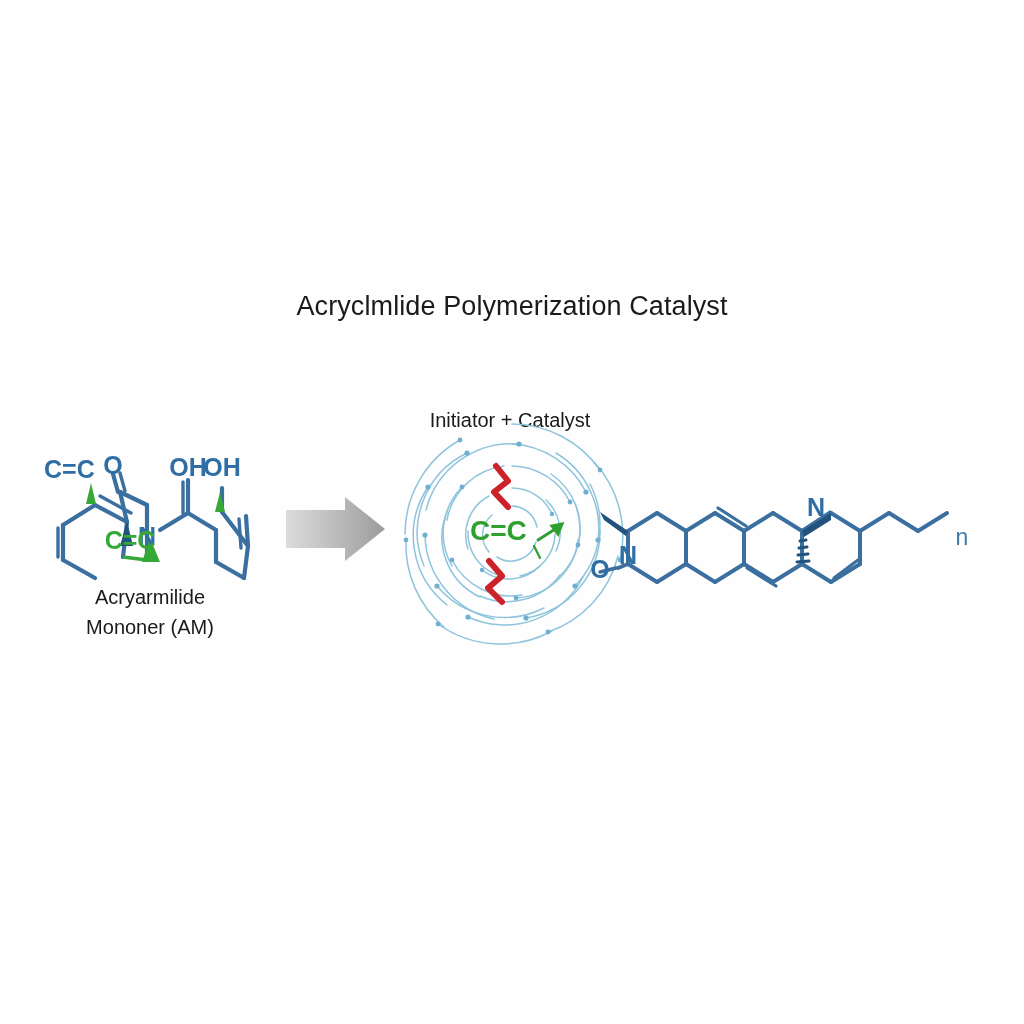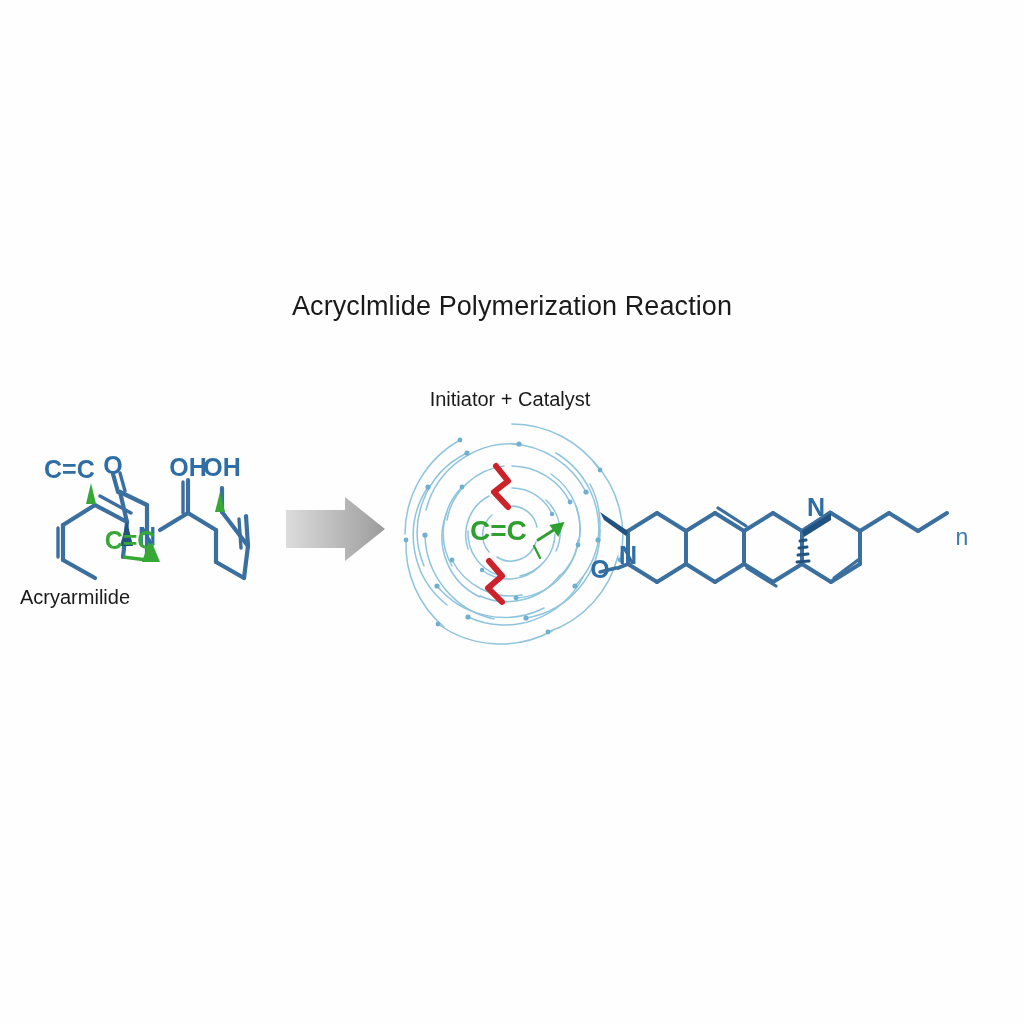--- a/index.html
+++ b/index.html
@@ -25,40 +25,41 @@
     text-align: center;
     font-size: 27px;
     font-weight: 400;
     color: #1a1a1a;
     letter-spacing: 0.1px;
     white-space: nowrap;
   }
   .cat-label {
     position: absolute;
     left: 340px;
-    top: 388px;
+    top: 409px;
     width: 340px;
     text-align: center;
     font-size: 20px;
     font-weight: 400;
     color: #1a1a1a;
     white-space: nowrap;
   }
   .caption {
     position: absolute;
     font-size: 20px;
     font-weight: 400;
     color: #1a1a1a;
     line-height: 30px;
     white-space: nowrap;
   }
   .caption-left {
     left: 20px;
     top: 582px;
     width: 260px;
+    text-align: center;
   }
   .caption-right {
     left: 630px;
     top: 613px;
     width: 300px;
     text-align: center;
   }
   .cap-line { display: block; }
 
   
@@ -90,21 +91,21 @@
     font-size: 28px;
     font-weight: 600;
     fill: #2fa02f;
   }
 </style>
 </head>
 <body>
 
 <div id="canvas">
 
-  <div class="title">Acryclmlide Polymerization Reaction</div>
+  <div class="title">Acryclmlide Polymerization Catalyst</div>
 
   <div class="cat-label">Initiator + Catalyst</div>
 
   <svg class="layer" viewBox="0 0 1024 1024" xmlns="http://www.w3.org/2000/svg">
     <g stroke="#3a6f9f" stroke-width="4.2" fill="none" stroke-linecap="round" stroke-linejoin="round">
 
       <path d="M 92 478 L 92 502" stroke="#35a835" stroke-width="0"></path>
 
       <path d="M 95 505 L 63 525"></path>
       <path d="M 63 525 L 63 560"></path>
@@ -310,18 +311,19 @@
     <text class="atom atom-blue" x="628" y="564" text-anchor="middle">N</text>
     <text class="atom atom-blue" x="816" y="516" text-anchor="middle">N</text>
 
     <text class="sub-n" x="962" y="545" text-anchor="middle">n</text>
   </svg>
 
   <svg class="layer" viewBox="0 0 1024 1024" xmlns="http://www.w3.org/2000/svg"></svg>
 
   <div class="caption caption-left">
     <span class="cap-line">Acryarmilide</span>
+    <span class="cap-line">Mononer (AM)</span>
   </div>
 
   <div class="caption caption-right">
   </div>
 
 </div>
 
 </body></html>

